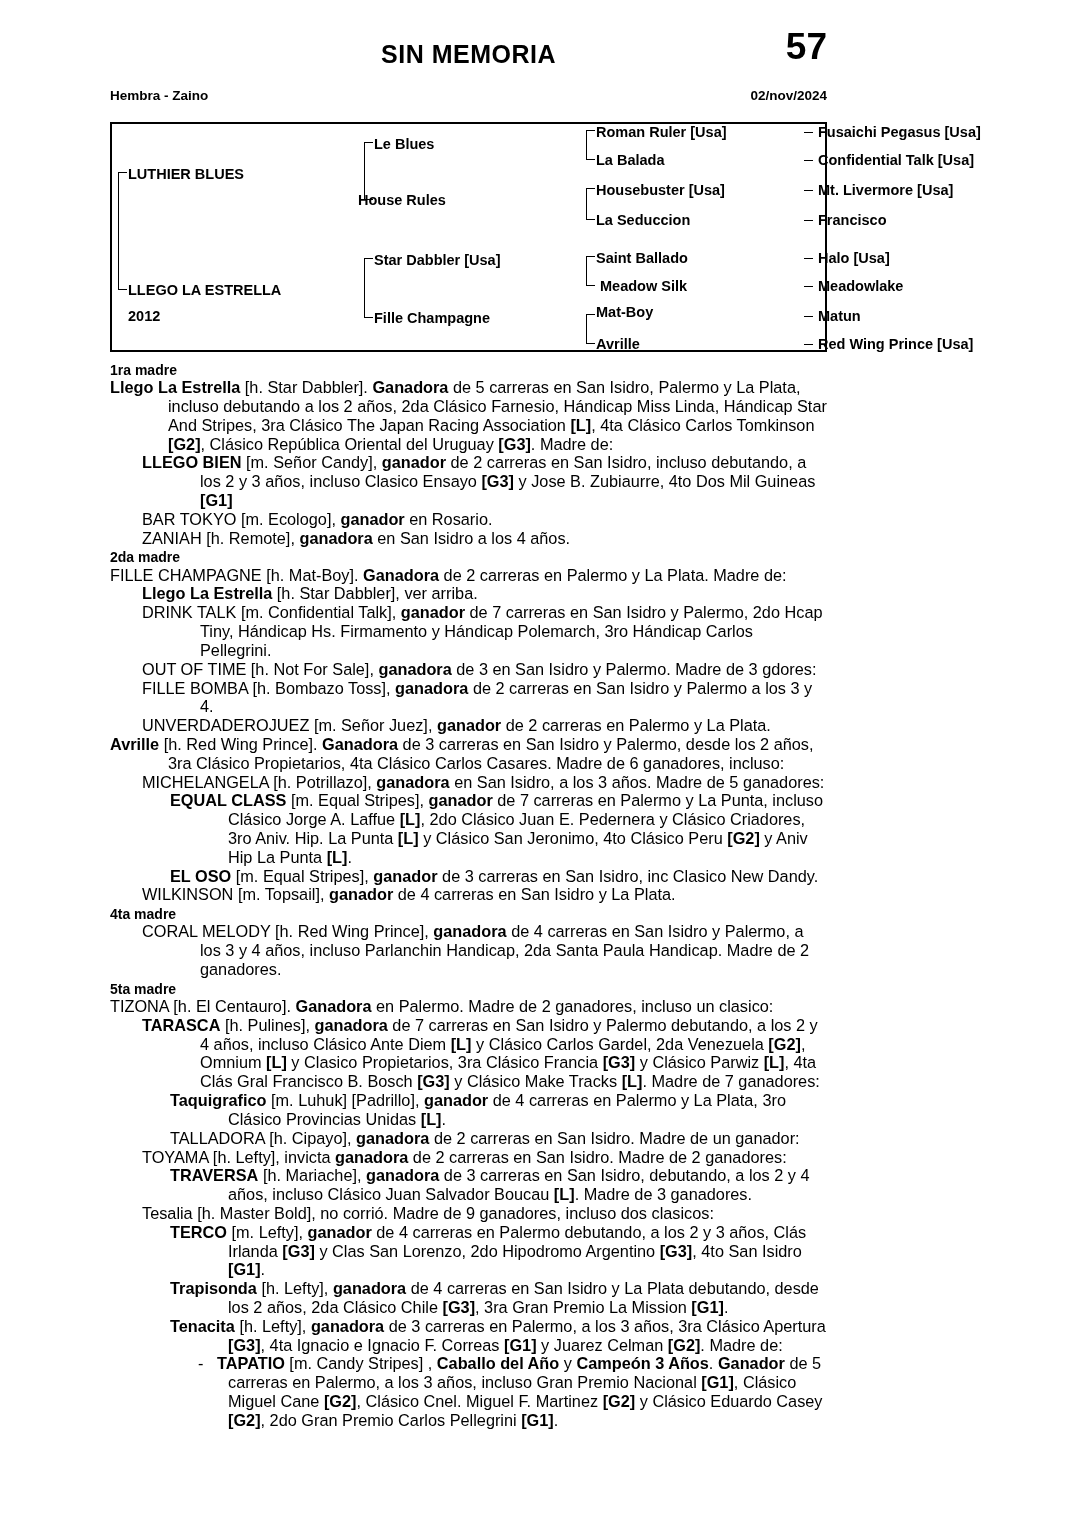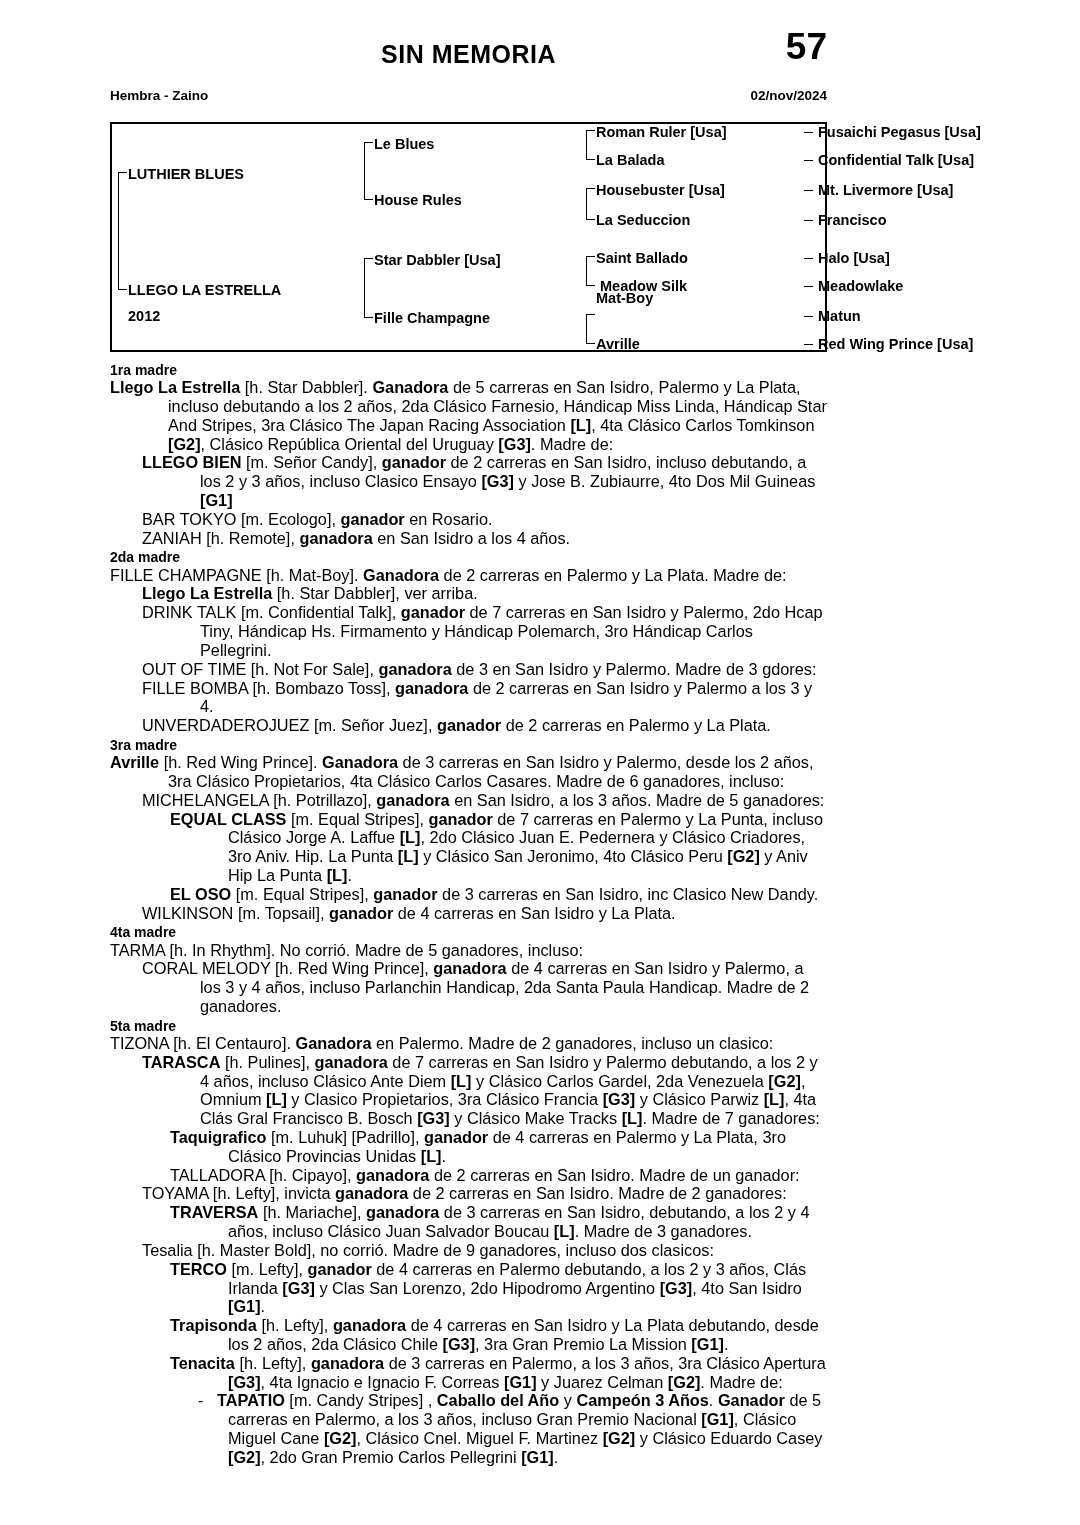--- a/index.html
+++ b/index.html
@@ -118,33 +118,33 @@
   </div>
 
   <div class="pedigree">
 
     <div class="ped-cell" style="left:16px; top:42px;">LUTHIER BLUES</div>
     <div class="ped-cell" style="left:16px; top:158px;">LLEGO LA ESTRELLA</div>
     <div class="ped-cell" style="left:16px; top:184px;">2012</div>
     <div class="brk" style="left:6px; top:48px; width:8px; height:116px;"></div>
 
     <div class="ped-cell" style="left:262px; top:12px;">Le Blues</div>
-    <div class="ped-cell" style="left:262px; top:68px;">House Rules</div>
+    <div class="ped-cell" style="left:246px; top:68px;">House Rules</div>
     <div class="ped-cell" style="left:262px; top:128px;">Star Dabbler [Usa]</div>
     <div class="ped-cell" style="left:262px; top:186px;">Fille Champagne</div>
     <div class="brk" style="left:252px; top:18px; width:8px; height:56px;"></div>
     <div class="brk" style="left:252px; top:134px; width:8px; height:58px;"></div>
 
     <div class="ped-cell" style="left:484px; top:0px;text-align:center;">Roman Ruler [Usa]</div>
     <div class="ped-cell" style="left:484px; top:28px;">La Balada</div>
     <div class="ped-cell" style="left:484px; top:58px;">Housebuster [Usa]</div>
     <div class="ped-cell" style="left:484px; top:88px;">La Seduccion</div>
     <div class="ped-cell" style="left:484px; top:126px;">Saint Ballado</div>
     <div class="ped-cell" style="left:488px; top:154px;">Meadow Silk</div>
-    <div class="ped-cell" style="left:484px; top:166px;">Mat-Boy</div>
+    <div class="ped-cell" style="left:484px; top:180px;">Mat-Boy</div>
     <div class="ped-cell" style="left:484px; top:212px;">Avrille</div>
     <div class="brk" style="left:474px; top:6px; width:8px; height:28px;"></div>
     <div class="brk" style="left:474px; top:64px; width:8px; height:30px;"></div>
     <div class="brk" style="left:474px; top:132px; width:8px; height:28px;"></div>
     <div class="brk" style="left:474px; top:190px; width:8px; height:28px;"></div>
 
     <div class="ped-cell ped-gen4" style="left:706px; top:0px;">Fusaichi Pegasus [Usa]</div>
     <div class="ped-cell ped-gen4" style="left:706px; top:28px;">Confidential Talk [Usa]</div>
     <div class="ped-cell ped-gen4" style="left:706px; top:58px;">Mt. Livermore [Usa]</div>
     <div class="ped-cell ped-gen4" style="left:706px; top:88px;">Francisco</div>
@@ -168,28 +168,26 @@
       <p class="entry lvl1"><b>LLEGO BIEN</b><span> [m. Señor Candy], </span><b>ganador</b><span> de 2 carreras en San Isidro, incluso debutando, a los 2 y 3 años, incluso Clasico Ensayo </span><b>[G3]</b><span> y Jose B. Zubiaurre, 4to Dos Mil Guineas </span><b>[G1]</b></p>
       <p class="entry lvl1"><span>BAR TOKYO [m. Ecologo], </span><b>ganador</b><span> en Rosario.</span></p>
       <p class="entry lvl1"><span>ZANIAH [h. Remote], </span><b>ganadora</b><span> en San Isidro a los 4 años.</span></p>
       <div class="gen-head">2da madre</div>
       <p class="entry lvl0"><span>FILLE CHAMPAGNE [h. Mat-Boy]. </span><b>Ganadora</b><span> de 2 carreras en Palermo y La Plata. Madre de:</span></p>
       <p class="entry lvl1"><b>Llego La Estrella</b><span> [h. Star Dabbler], ver arriba.</span></p>
       <p class="entry lvl1"><span>DRINK TALK [m. Confidential Talk], </span><b>ganador</b><span> de 7 carreras en San Isidro y Palermo, 2do Hcap Tiny, Hándicap Hs. Firmamento y Hándicap Polemarch, 3ro Hándicap Carlos Pellegrini.</span></p>
       <p class="entry lvl1"><span>OUT OF TIME [h. Not For Sale], </span><b>ganadora</b><span> de 3 en San Isidro y Palermo. Madre de 3 gdores:</span></p>
       <p class="entry lvl1"><span>FILLE BOMBA [h. Bombazo Toss], </span><b>ganadora</b><span> de 2 carreras en San Isidro y Palermo a los 3 y 4.</span></p>
       <p class="entry lvl1"><span>UNVERDADEROJUEZ [m. Señor Juez], </span><b>ganador</b><span> de 2 carreras en Palermo y La Plata.</span></p>
-      <div class="gen-head">3ra madre</div>
       <p class="entry lvl0"><b>Avrille</b><span> [h. Red Wing Prince]. </span><b>Ganadora</b><span> de 3 carreras en San Isidro y Palermo, desde los 2 años, 3ra Clásico Propietarios, 4ta Clásico Carlos Casares. Madre de 6 ganadores, incluso:</span></p>
       <p class="entry lvl1"><span>MICHELANGELA [h. Potrillazo], </span><b>ganadora</b><span> en San Isidro, a los 3 años. Madre de 5 ganadores:</span></p>
       <p class="entry lvl2"><b>EQUAL CLASS</b><span> [m. Equal Stripes], </span><b>ganador</b><span> de 7 carreras en Palermo y La Punta, incluso Clásico Jorge A. Laffue </span><b>[L]</b><span>, 2do Clásico Juan E. Pedernera y Clásico Criadores, 3ro Aniv. Hip. La Punta </span><b>[L]</b><span> y Clásico San Jeronimo, 4to Clásico Peru </span><b>[G2]</b><span> y Aniv Hip La Punta </span><b>[L]</b><span>.</span></p>
       <p class="entry lvl2"><b>EL OSO</b><span> [m. Equal Stripes], </span><b>ganador</b><span> de 3 carreras en San Isidro, inc Clasico New Dandy.</span></p>
       <p class="entry lvl1"><span>WILKINSON [m. Topsail], </span><b>ganador</b><span> de 4 carreras en San Isidro y La Plata.</span></p>
       <div class="gen-head">4ta madre</div>
-      <p class="entry lvl0"><span>TARMA [h. In Rhythm]. No corrió. Madre de 5 ganadores, incluso:</span></p>
       <p class="entry lvl1"><span>CORAL MELODY [h. Red Wing Prince], </span><b>ganadora</b><span> de 4 carreras en San Isidro y Palermo, a los 3 y 4 años, incluso Parlanchin Handicap, 2da Santa Paula Handicap. Madre de 2 ganadores.</span></p>
       <div class="gen-head">5ta madre</div>
       <p class="entry lvl0"><span>TIZONA [h. El Centauro]. </span><b>Ganadora</b><span> en Palermo. Madre de 2 ganadores, incluso un clasico:</span></p>
       <p class="entry lvl1"><b>TARASCA</b><span> [h. Pulines], </span><b>ganadora</b><span> de 7 carreras en San Isidro y Palermo debutando, a los 2 y 4 años, incluso Clásico Ante Diem </span><b>[L]</b><span> y Clásico Carlos Gardel, 2da Venezuela </span><b>[G2]</b><span>, Omnium </span><b>[L]</b><span> y Clasico Propietarios, 3ra Clásico Francia </span><b>[G3]</b><span> y Clásico Parwiz </span><b>[L]</b><span>, 4ta Clás Gral Francisco B. Bosch </span><b>[G3]</b><span> y Clásico Make Tracks </span><b>[L]</b><span>. Madre de 7 ganadores:</span></p>
       <p class="entry lvl2"><b>Taquigrafico</b><span>  [m. Luhuk] [Padrillo], </span><b>ganador</b><span> de 4 carreras en Palermo y La Plata, 3ro Clásico Provincias Unidas </span><b>[L]</b><span>.</span></p>
       <p class="entry lvl2"><span>TALLADORA [h. Cipayo], </span><b>ganadora</b><span> de 2 carreras en San Isidro. Madre de un ganador:</span></p>
       <p class="entry lvl1"><span>TOYAMA [h. Lefty], invicta </span><b>ganadora</b><span> de 2 carreras en San Isidro. Madre de 2 ganadores:</span></p>
       <p class="entry lvl2"><b>TRAVERSA</b><span> [h. Mariache], </span><b>ganadora</b><span> de 3 carreras en San Isidro, debutando, a los 2 y 4 años, incluso Clásico Juan Salvador Boucau </span><b>[L]</b><span>. Madre de 3 ganadores.</span></p>
       <p class="entry lvl1"><span>Tesalia [h. Master Bold], no corrió. Madre de 9 ganadores, incluso dos clasicos:</span></p>
       <p class="entry lvl2"><b>TERCO</b><span> [m. Lefty], </span><b>ganador</b><span> de 4 carreras en Palermo debutando, a los 2 y 3 años, Clás Irlanda </span><b>[G3]</b><span> y Clas San Lorenzo, 2do Hipodromo Argentino </span><b>[G3]</b><span>, 4to San Isidro </span><b>[G1]</b><span>.</span></p>

